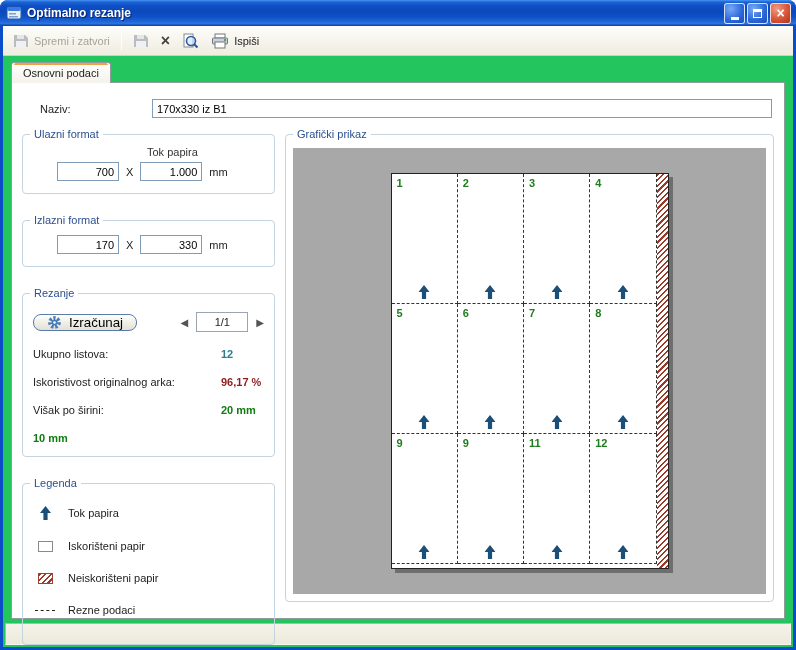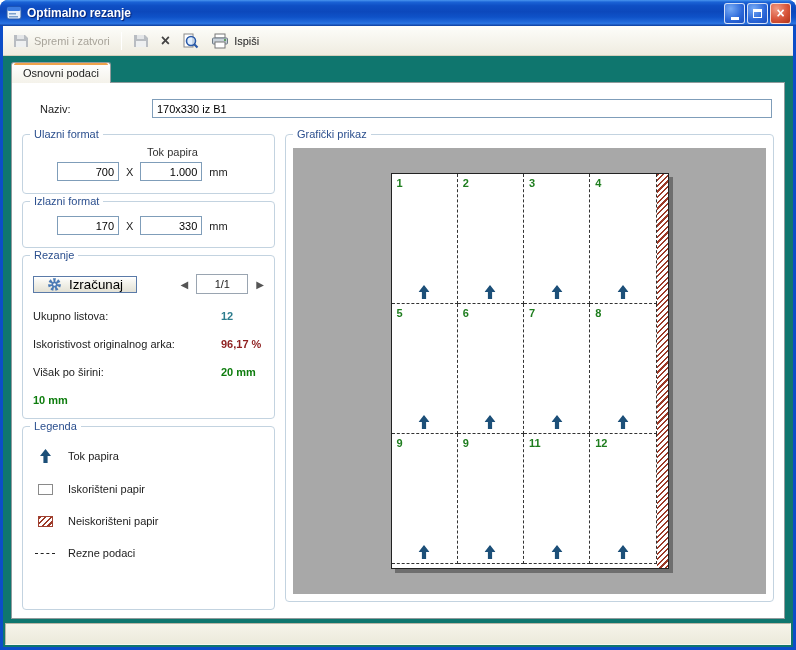--- a/index.html
+++ b/index.html
@@ -17,21 +17,21 @@
   .appicon { width:16px; height:16px; display:block; }
   .tbtn { width:21px; height:21px; margin-left:2px; border-radius:3px; border:1px solid rgba(255,255,255,.8);
     display:flex; align-items:center; justify-content:center; color:#fff; font-weight:bold; cursor:default; }
   .tbtn.blue { background:radial-gradient(circle at 30% 25%, #76aaf5, #2a66d8 60%, #1b4fbe); }
   .tbtn.red  { background:radial-gradient(circle at 30% 25%, #f09a84, #d8553a 55%, #b03318); }
   .glyph-min { width:8px; height:3px; background:#fff; margin-top:10px; }
   .glyph-max { width:9px; height:9px; border:1px solid #fff; border-top:3px solid #fff; }
   .glyph-close { font-size:14px; line-height:1; }
 
   
-  .frame { flex:1; margin:0 3px 3px; background:#0f766e; display:flex; flex-direction:column; min-height:0; }
+  .frame { flex:1; margin:0 3px 3px; background:#22c55e; display:flex; flex-direction:column; min-height:0; }
 
   
   .toolbar { flex:0 0 30px; display:flex; align-items:center; gap:4px; padding:0 6px;
     background:linear-gradient(180deg,#fdfdfa,#efece0); border-bottom:1px solid #d4d0bc; }
   .tool { display:flex; align-items:center; gap:5px; padding:3px 4px; border-radius:2px; white-space:nowrap; }
   .tool.disabled { color:#a8a49a; }
   .tsep { width:1px; height:18px; background:#d0ccba; border-right:1px solid #fff; margin:0 3px; }
   .xglyph { font-size:16px; font-weight:bold; color:#444; line-height:1; }
 
   
@@ -47,31 +47,31 @@
     display:flex; flex-direction:column; min-height:0; padding:16px 8px 8px; }
   .naziv-row { display:flex; align-items:center; padding:0 4px 0 20px; margin-bottom:16px; }
   .naziv-row label { width:112px; }
   .naziv-row input { flex:1; height:19px; border:1px solid #7f9db9; padding:1px 4px;
     font:11px "Liberation Sans",sans-serif; }
 
   .columns { flex:1; display:flex; gap:10px; min-height:0; padding:0 2px; }
   .left { flex:0 0 253px; display:flex; flex-direction:column; }
 
   
-  .gb { position:relative; border:1px solid #c3d3e0; border-radius:4px; padding:14px 8px 8px; margin-bottom:7px; }
+  .gb { position:relative; border:1px solid #c3d3e0; border-radius:4px; padding:14px 8px 8px; margin-bottom:26px; }
   .gb-title { position:absolute; top:-7px; left:7px; background:#fff; padding:0 4px; color:#2b4f8e; }
 
   .flow-label { margin:-3px 0 4px 116px; color:#333; }
   .fmt-row { display:flex; align-items:center; gap:7px; margin:0 0 4px 26px; }
   .fmt-row input { width:62px; height:19px; border:1px solid #7f9db9; text-align:right; padding:0 4px;
     font:11px "Liberation Sans",sans-serif; }
 
   .calc-row { display:flex; align-items:center; margin:4px 2px 16px; }
   .btn-calc { display:flex; align-items:center; gap:7px; padding:0 13px; cursor:default;
-    border:1px solid #5a7aa8; border-radius:0;
+    border:1px solid #5a7aa8; border-radius:8px;
     background:linear-gradient(180deg,#fff,#f2f1e9 45%,#e3e1d5); box-shadow:inset 0 1px 0 #fff; }
   .pager { margin-left:auto; display:flex; align-items:center; gap:8px; }
   .pager-arrow { color:#555; font-size:10px; }
   .pager-box { border:1px solid #9aa5b1; padding:3px 0; width:52px; text-align:center; background:#fff; }
 
   .stat { display:flex; margin:0 2px 16px; align-items:baseline; }
   .stat-label { flex:0 0 188px; }
   .stat-value { font-weight:bold; }
 
   .gb.legenda { flex:1; margin-bottom:0; }

